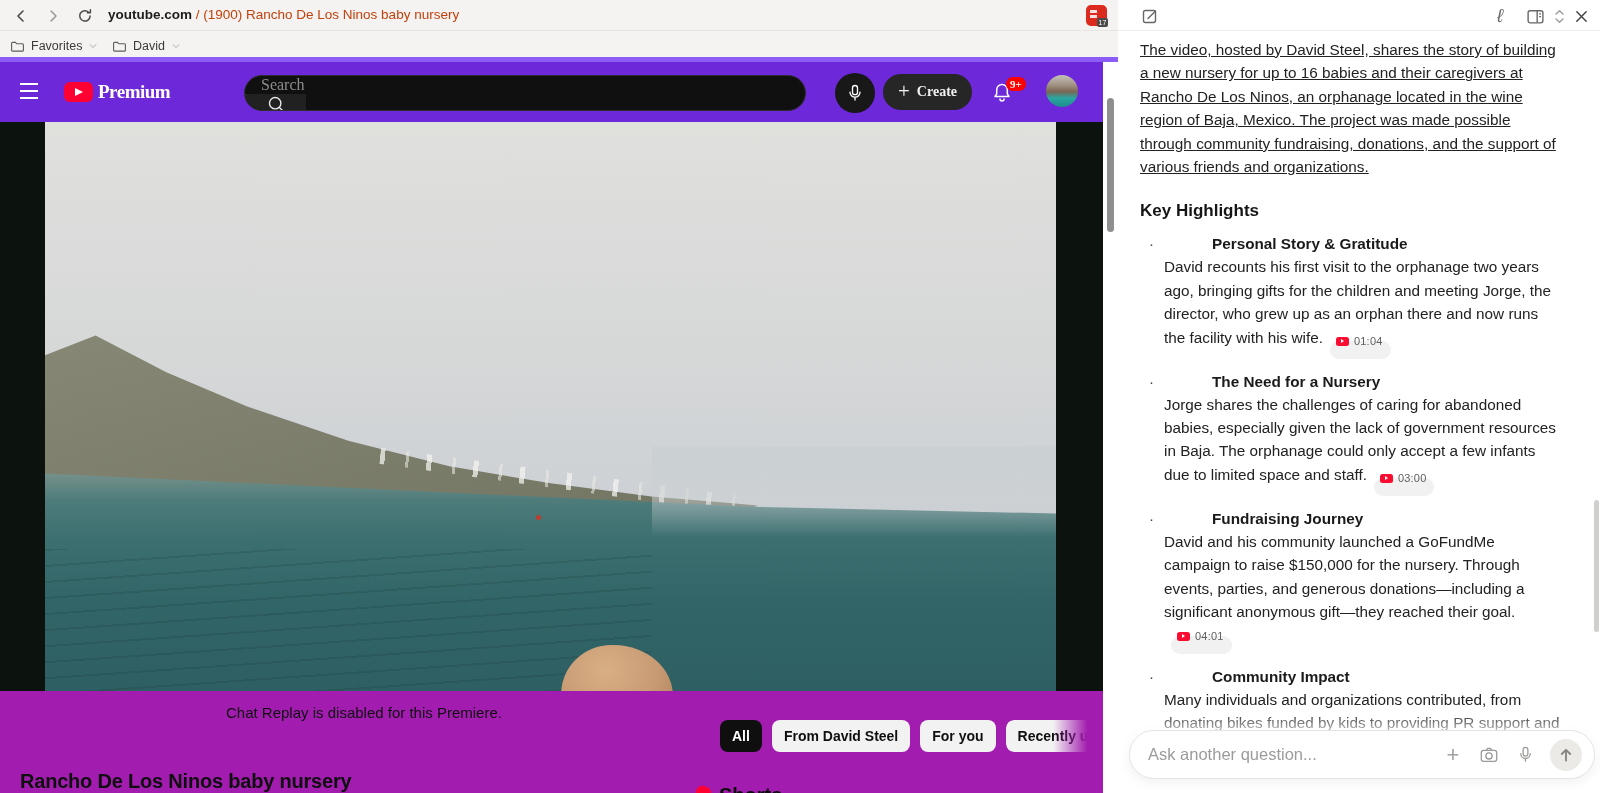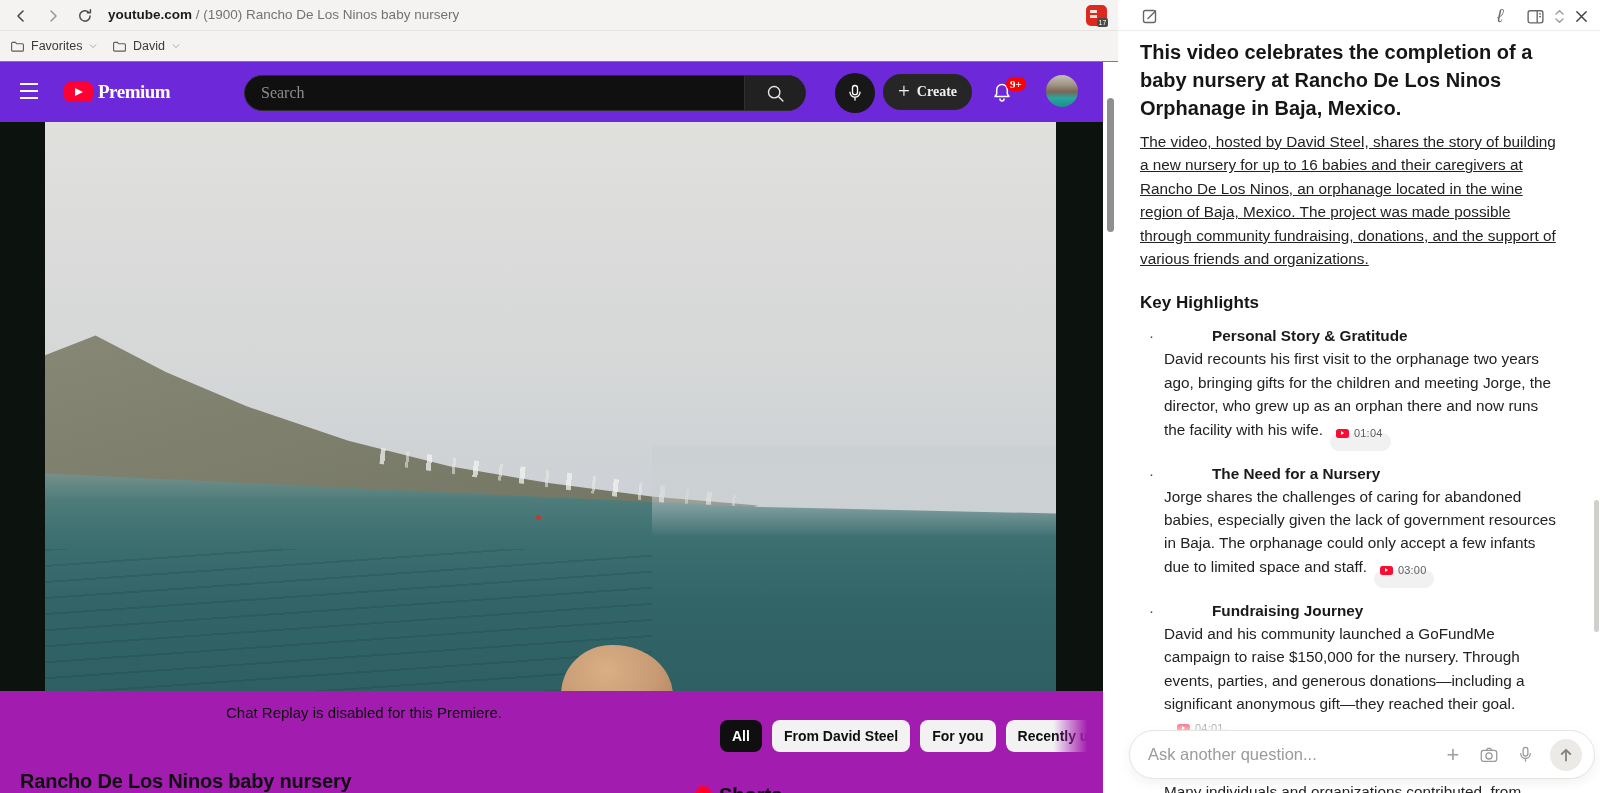--- a/index.html
+++ b/index.html
@@ -9,51 +9,51 @@
   
   #left-col { position:absolute; left:0; top:0; width:1118px; height:793px; }
   #toolbar { position:absolute; left:0; top:0; width:1118px; height:31px;
              background:#f4f3f1; border-bottom:1px solid #e7e5e2; }
   .tb-btn { position:absolute; top:7px; width:18px; height:18px; color:#4a4a4a;
             display:flex; align-items:center; justify-content:center; cursor:pointer; }
   #fwd-btn { color:#9b9b9b; }
   #url-text { position:absolute; left:108px; top:0; height:30px; line-height:30px;
               font-size:13.5px; white-space:nowrap; max-width:960px; overflow:hidden; }
   #url-text .domain { color:#1c1c1c; font-weight:700; }
-  #url-text .rest { color:#737373;text-align:right; }
+  #url-text .rest { color:#c2410c;text-align:right; }
   #ext-icon { position:absolute; left:1086px; top:5px; width:21px; height:21px;
               background:#dc2b1e; border-radius:5px; cursor:pointer; }
   #ext-icon::before { content:""; position:absolute; left:4px; top:5px; width:7px; height:3px;
                       background:#fff; opacity:.85; box-shadow:0 5px 0 #fff; }
   #ext-badge { position:absolute; right:-1px; bottom:-1px; min-width:11px; height:9px;
                background:#4a4a48; color:#fff; font-size:7px; line-height:9px;
                text-align:center; border-radius:2px; padding:0 1px; }
 
   #bookmarks { position:absolute; left:0; top:31px; width:1118px; height:31px;
-               background:#f4f3f1; border-bottom:1px solid #8b5cf6; }
+               background:#f4f3f1; border-bottom:5px solid #8b5cf6; }
   .bm-item { position:absolute; top:0; height:30px; display:flex; align-items:center;
              gap:6px; cursor:pointer; color:#5e5e5c; }
   .bm-item .lbl { font-size:12.5px; color:#3a3a38; }
   .bm-chev { color:#a8a8a6; }
 
   
   #page { position:absolute; left:0; top:62px; width:1103px; height:731px; background:#fff; }
   #yt-header { position:absolute; left:0; top:0; width:1103px; height:60px; background:#6d28d9;font-family:Liberation Serif, serif; }
   #hamburger { position:absolute; left:20px; top:21px; width:20px; height:18px; cursor:pointer; }
   #hamburger span { display:block; width:18px; height:1.6px; background:#fff; margin:0 0 5.4px 0; }
   #yt-logo { position:absolute; left:64px; top:19px; display:flex; align-items:center; gap:5px; cursor:pointer; }
   #yt-logo-box { width:29px; height:20px; background:#ff0033; border-radius:6px; position:relative; }
   #yt-logo-box::before { content:""; position:absolute; left:11px; top:5.5px;
                          border-left:8px solid #fff; border-top:4.5px solid transparent;
                          border-bottom:4.5px solid transparent; }
   #premium-label { color:#fff; font-size:19px; font-weight:700; letter-spacing:-0.5px; }
 
   #search-pill { position:absolute; left:244px; top:13px; width:562px; height:36px;
                  border:1px solid #2e2e2e; border-radius:18px; display:flex; overflow:hidden;
-                 background:#101010; }
+                 background:#101010;flex-direction:column; }
   #search-input { flex:1; background:transparent; border:0; outline:none; color:#eee;
                   font-size:16px; padding:0 16px; font-family:inherit; }
   #search-input::placeholder { color:#8c8c8c; }
   #search-btn { width:61px; background:#212121; border-left:1px solid #303030;
                 display:flex; align-items:center; justify-content:center; color:#e6e6e6; cursor:pointer; }
   #mic-btn { position:absolute; left:835px; top:11px; width:40px; height:40px; border-radius:50%;
              background:#181818; display:flex; align-items:center; justify-content:center;
              color:#fff; cursor:pointer; }
   #create-btn { position:absolute; left:883px; top:12px; height:36px; padding:0 15px;
                 background:#262626; border-radius:18px; display:flex; align-items:center;
@@ -304,21 +304,20 @@
         </svg>
     </div>
     <div class="p-icon" style="left:452px" id="close-icon">
       <svg width="15" height="15" viewBox="0 0 16 16">
           <path d="M3 3 L13 13 M13 3 L3 13" stroke="currentColor" stroke-width="1.5" stroke-linecap="round"></path>
         </svg>
     </div>
   </div>
 
   <div id="panel-content">
-    <div id="panel-title">This video celebrates the completion of a baby nursery at Rancho De Los Ninos Orphanage in Baja, Mexico.</div>
     <div id="panel-summary">The video, hosted by David Steel, shares the story of building a new nursery for up to 16 babies and their caregivers at Rancho De Los Ninos, an orphanage located in the wine region of Baja, Mexico. The project was made possible through community fundraising, donations, and the support of various friends and organizations.</div>
     <div id="highlights-heading">Key Highlights</div>
 
     <div class="hl">
       <span class="dot">·</span>
       <div class="hl-title">Personal Story &amp; Gratitude</div>
       <span class="hl-text">David recounts his first visit to the orphanage two years ago, bringing gifts for the children and meeting Jorge, the director, who grew up as an orphan there and now runs the facility with his wife.</span><span class="ts-chip">
           <span class="yt-mini"></span>
           <span class="ts-txt">01:04</span>
         </span>

